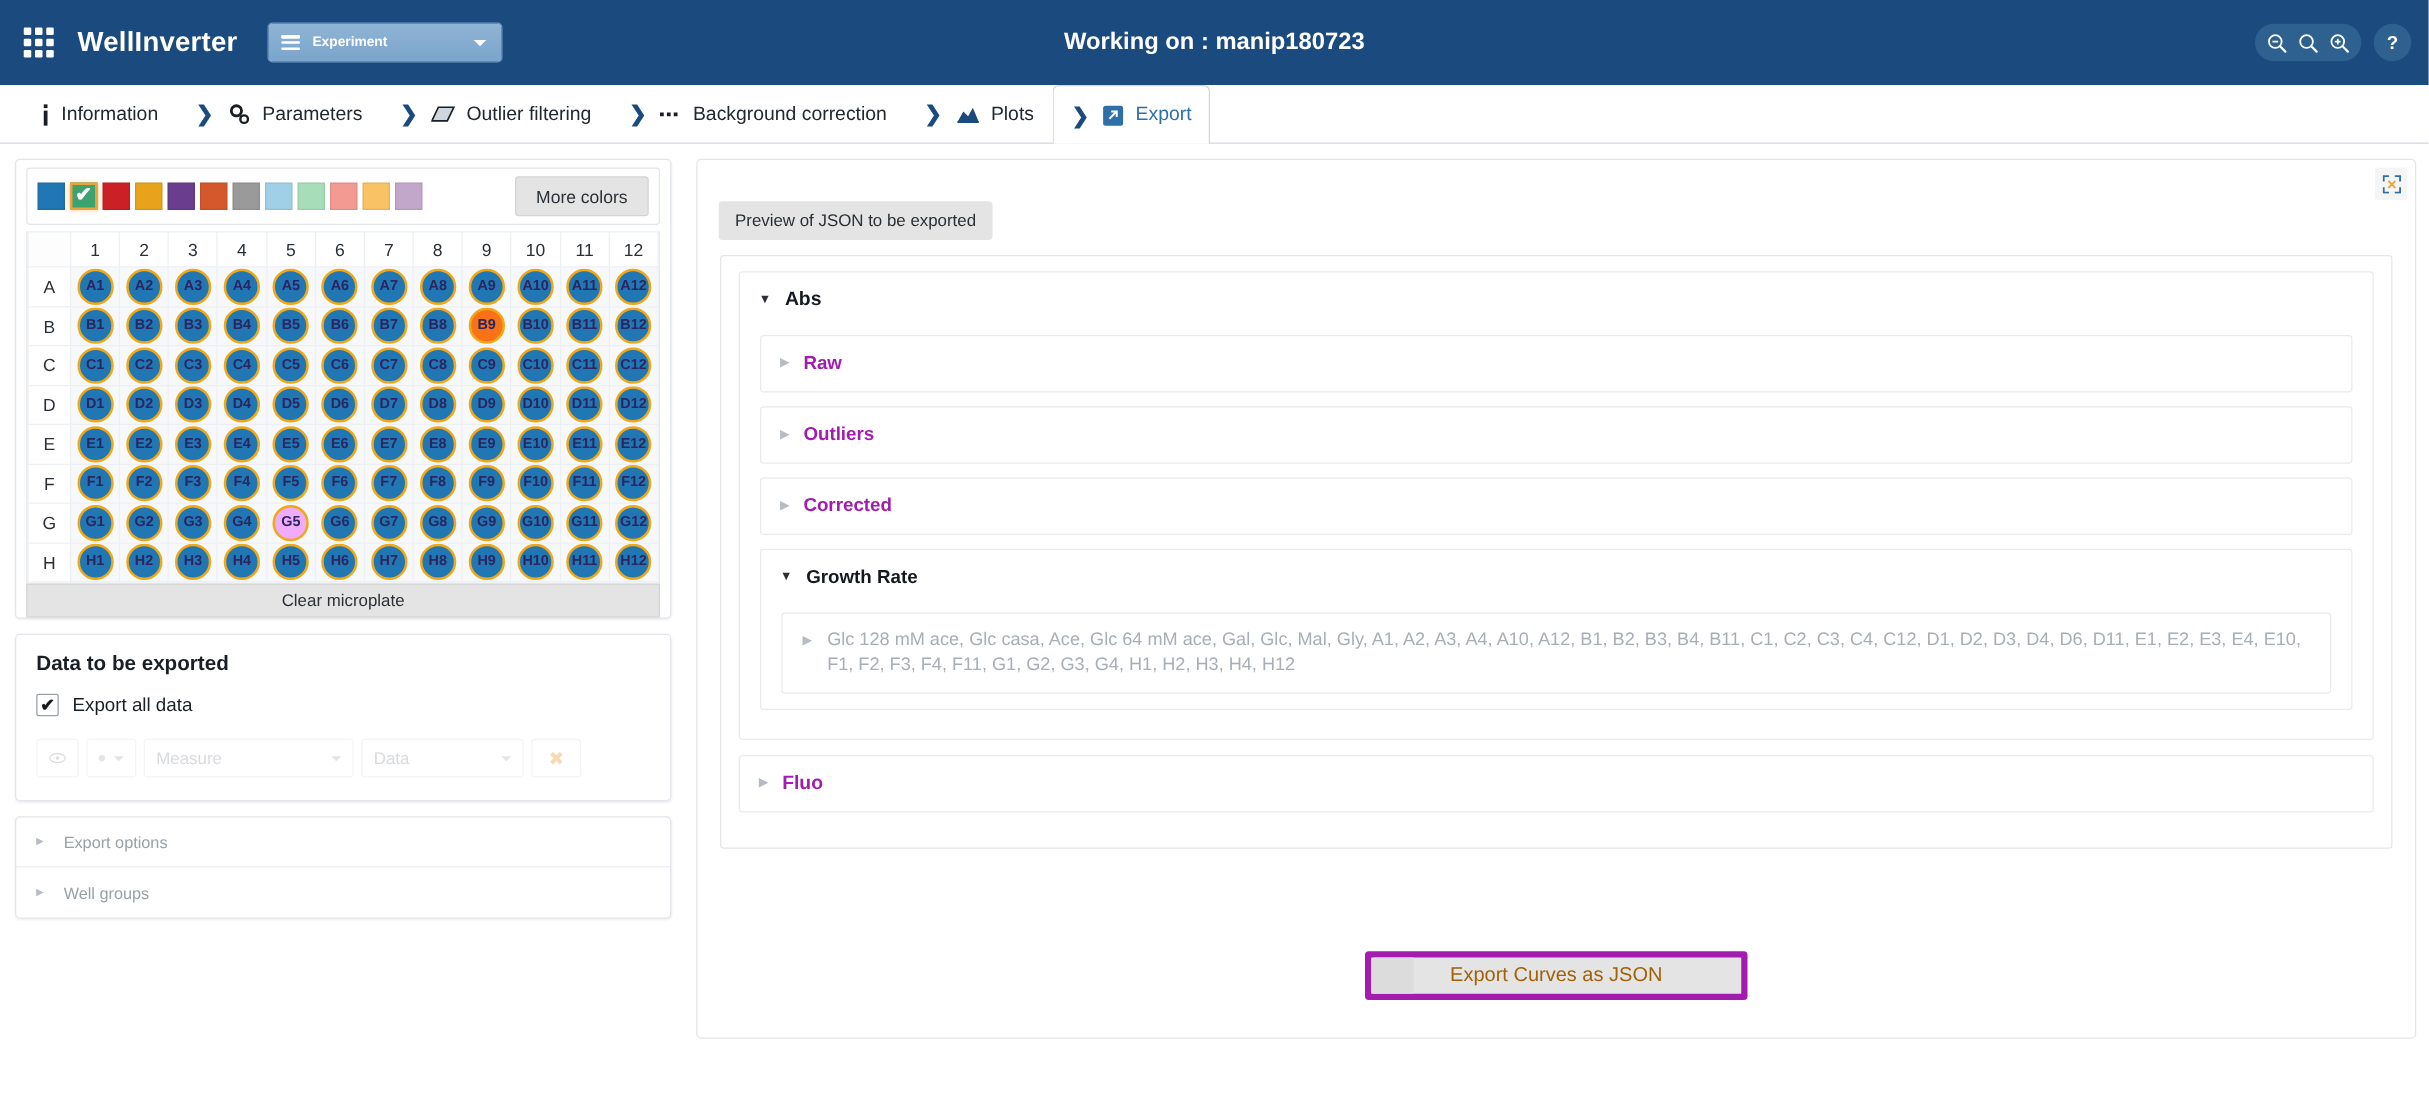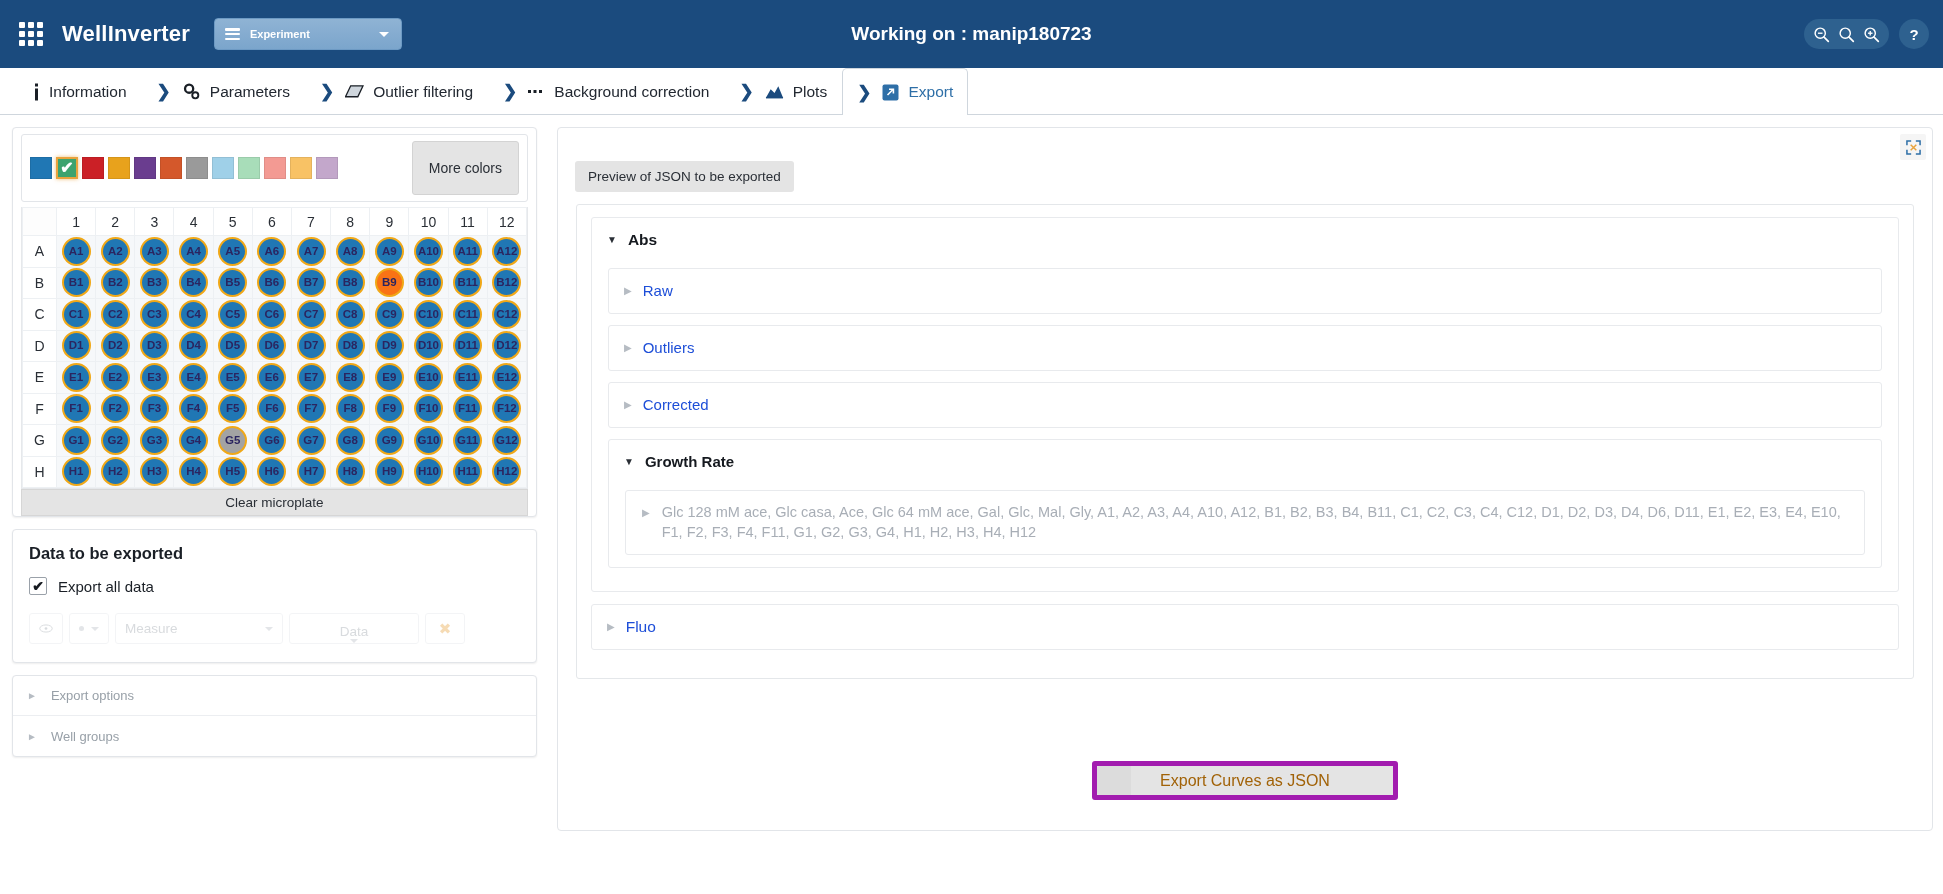--- a/index.html
+++ b/index.html
@@ -191,21 +191,21 @@
     color: #ffffff; font-size: 16px; font-weight: bold;
     line-height: 1;
   }
   .more-colors {
     margin-left: auto;
     background: #e4e4e4;
     border: 1px solid #d3d3d3;
     border-radius: 3px;
     font-size: 14px;
     color: #2a2f36;
-    padding: 18px 16px;
+    padding: 7px 16px;
     cursor: pointer;
   }
 
   
   .plate-wrap { border: 1px solid #e6e8eb; border-top: none; }
   table.plate { border-collapse: collapse; width: 100%; table-layout: fixed; }
   table.plate th, table.plate td {
     border: 1px solid #edf0f3;
     text-align: center;
     padding: 0;
@@ -270,21 +270,21 @@
     height: 31px;
     display: flex; align-items: center;
     background: #ffffff;
     font-size: 13.5px;
     color: #9aa1a9;
     padding: 0 9px;
   }
   .ctl.eye { width: 34px; justify-content: center; color: #8b9199; }
   .ctl.mini { width: 40px; justify-content: space-between; }
   .ctl.sel1 { width: 168px; justify-content: space-between; }
-  .ctl.sel2 { width: 130px; justify-content: flex-end; flex-direction: column; }
+  .ctl.sel2 { width: 130px; justify-content: space-between; }
   .ctl.xbtn { width: 40px; justify-content: center; color: #e8a33d; font-size: 15px; }
   .mini-caret {
     width: 0; height: 0;
     border-left: 4px solid transparent;
     border-right: 4px solid transparent;
     border-top: 4px solid #b6bcc3;
   }
   .add-row { display: flex; margin-top: 18px; opacity: .38; }
   .add-btn {
     border: 1px solid #e1e4e8;
@@ -363,21 +363,21 @@
     display: flex;
     align-items: flex-start;
     gap: 11px;
     padding: 13px 15px;
     cursor: pointer;
     font-size: 15px;
   }
   .node-head .tri-d { color: #2a2f36; font-size: 10px; line-height: 18px; }
   .node-head .tri-r { color: #b6bcc3; font-size: 10px; line-height: 18px; }
   .node-head .ntitle-open { color: #15191f; font-weight: bold; }
-  .node-head .ntitle-closed { color: #1d4ed8; font-weight: normal; }
+  .node-head .ntitle-closed { color: #a21caf; font-weight: bold; }
   .node-children { padding: 6px 16px 12px 16px; }
   .child { margin-bottom: 11px; }
   .leaf-head {
     display: flex;
     align-items: flex-start;
     gap: 12px;
     padding: 12px 16px;
     font-size: 14.5px;
     color: #a8aeb6;
     line-height: 1.35;
@@ -826,21 +826,21 @@
                 <td class="wellcell">
                   <div class="well" style="background: rgb(32, 119, 180); border-color: rgb(240, 168, 24); color: rgb(43, 37, 96);">G2</div>
                 </td>
                 <td class="wellcell">
                   <div class="well" style="background: rgb(32, 119, 180); border-color: rgb(240, 168, 24); color: rgb(43, 37, 96);">G3</div>
                 </td>
                 <td class="wellcell">
                   <div class="well" style="background: rgb(32, 119, 180); border-color: rgb(240, 168, 24); color: rgb(43, 37, 96);">G4</div>
                 </td>
                 <td class="wellcell">
-                  <div class="well" style="background: #a3a3a3; border-color: rgb(240, 168, 24); color: rgb(43, 37, 96);">G5</div>
+                  <div class="well" style="background: #f0abfc; border-color: rgb(240, 168, 24); color: rgb(43, 37, 96);">G5</div>
                 </td>
                 <td class="wellcell">
                   <div class="well" style="background: rgb(32, 119, 180); border-color: rgb(240, 168, 24); color: rgb(43, 37, 96);">G6</div>
                 </td>
                 <td class="wellcell">
                   <div class="well" style="background: rgb(32, 119, 180); border-color: rgb(240, 168, 24); color: rgb(43, 37, 96);">G7</div>
                 </td>
                 <td class="wellcell">
                   <div class="well" style="background: rgb(32, 119, 180); border-color: rgb(240, 168, 24); color: rgb(43, 37, 96);">G8</div>
                 </td>

